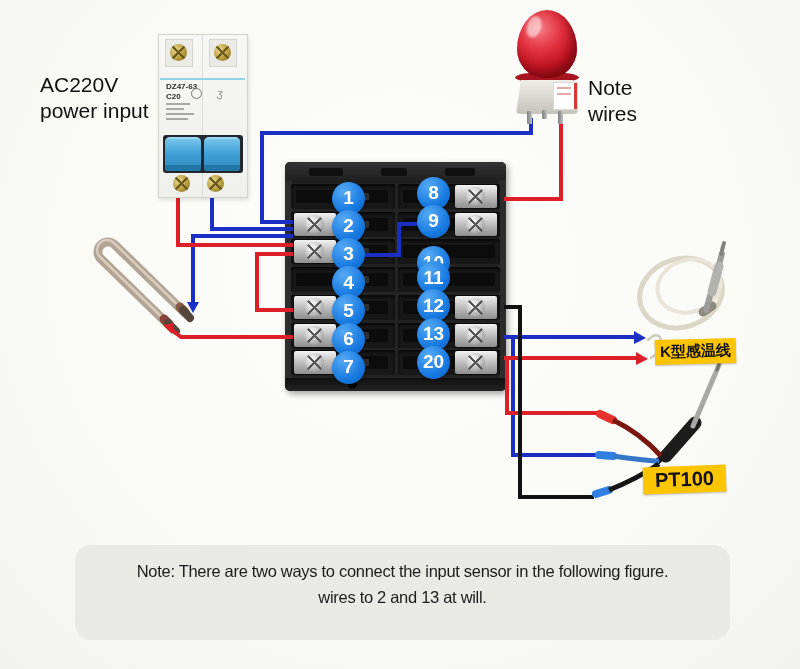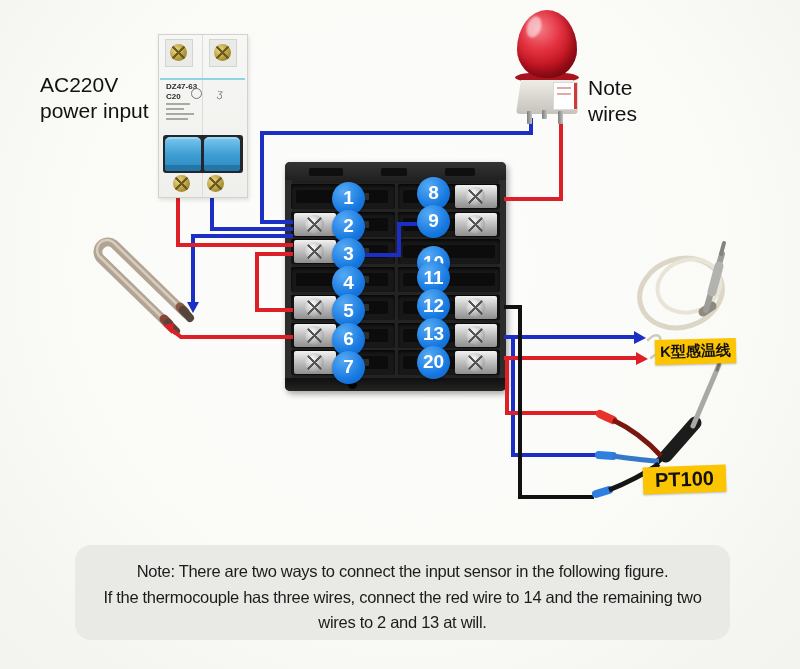--- a/index.html
+++ b/index.html
@@ -346,21 +346,20 @@
   <div class="biglabel" style="left:588px;top:75px;">
     <span>Note</span>
     <span>wires</span>
   </div>
 
   <div class="ylabel k">K型感温线</div>
   <div class="ylabel pt">PT100</div>
 
   <div class="notebox">
     <div>Note: There are two ways to connect the input sensor in the following figure.</div>
-    <div>If the thermocouple has three wires, connect the red wire to 14 and the remaining two</div>
     <div>wires to 2 and 13 at will.</div>
   </div>
 
 <div class="tnum" style="left: 332px; top: 181.5px;">1</div>
     <div class="tnum" style="left: 332px; top: 209.7px;">2</div>
     <div class="tnum" style="left: 332px; top: 237.9px;">3</div>
     <div class="tnum" style="left: 332px; top: 266.1px;">4</div>
     <div class="tnum" style="left: 332px; top: 294.3px;">5</div>
     <div class="tnum" style="left: 332px; top: 322.5px;">6</div>
     <div class="tnum" style="left: 332px; top: 350.7px;">7</div>

